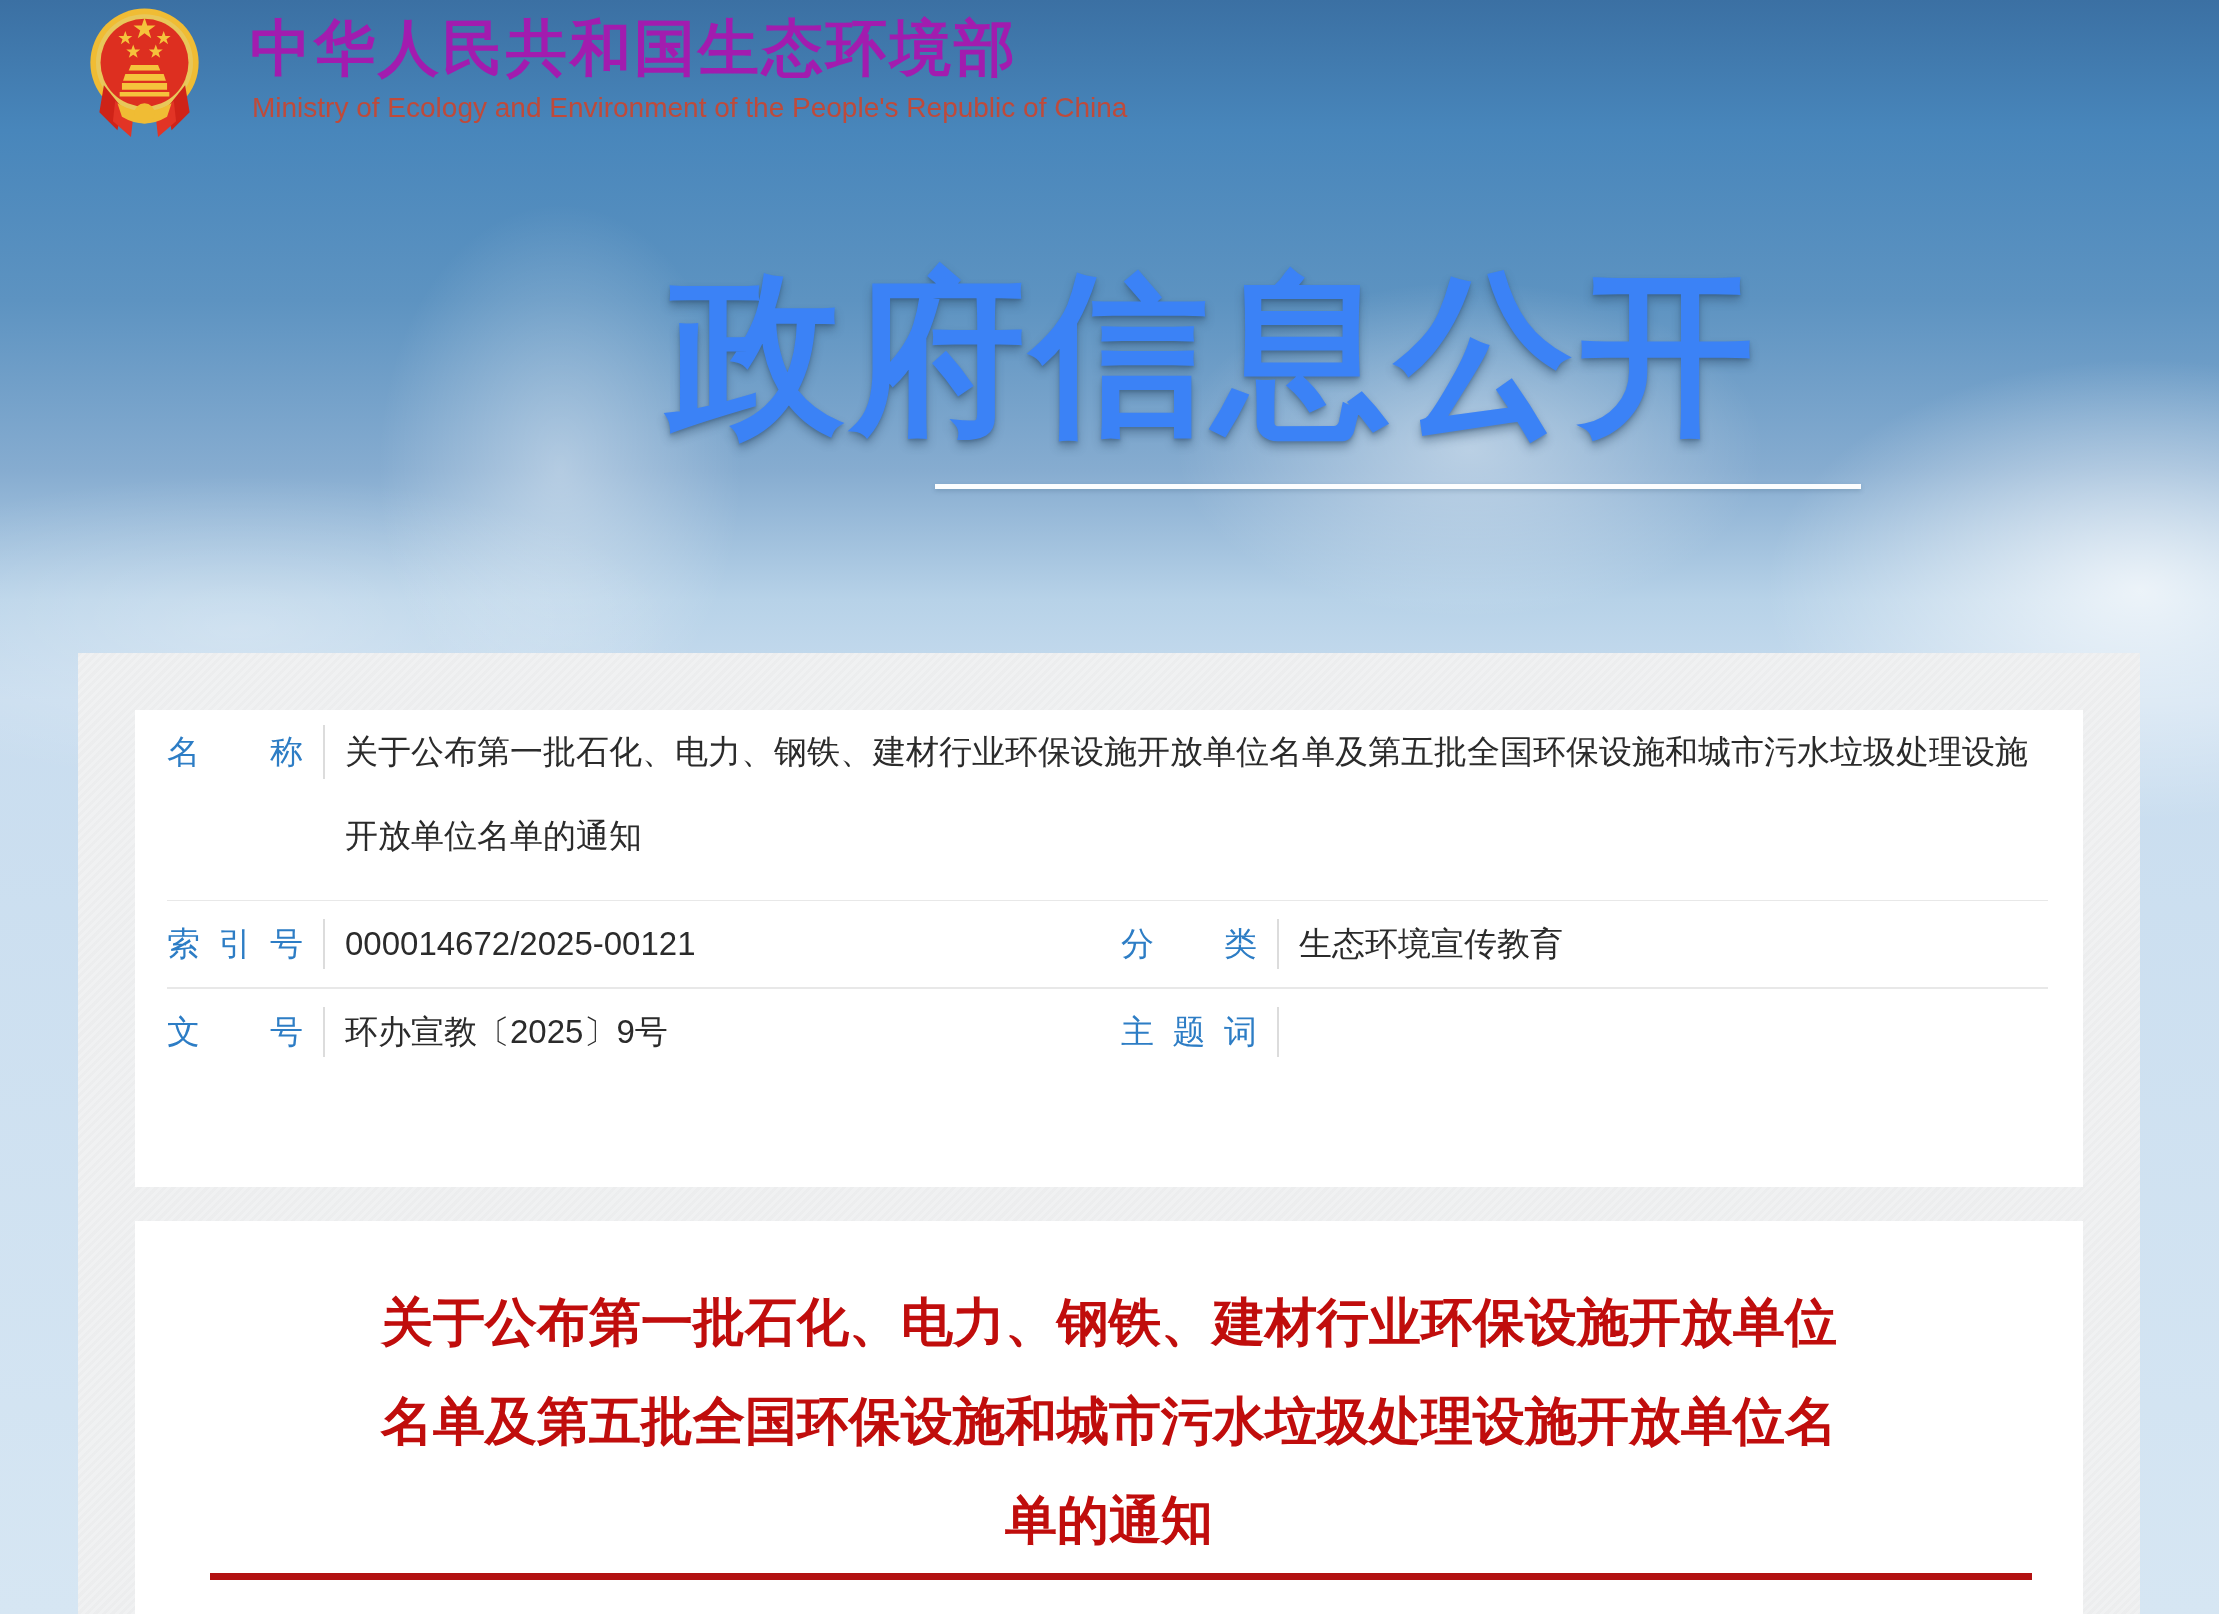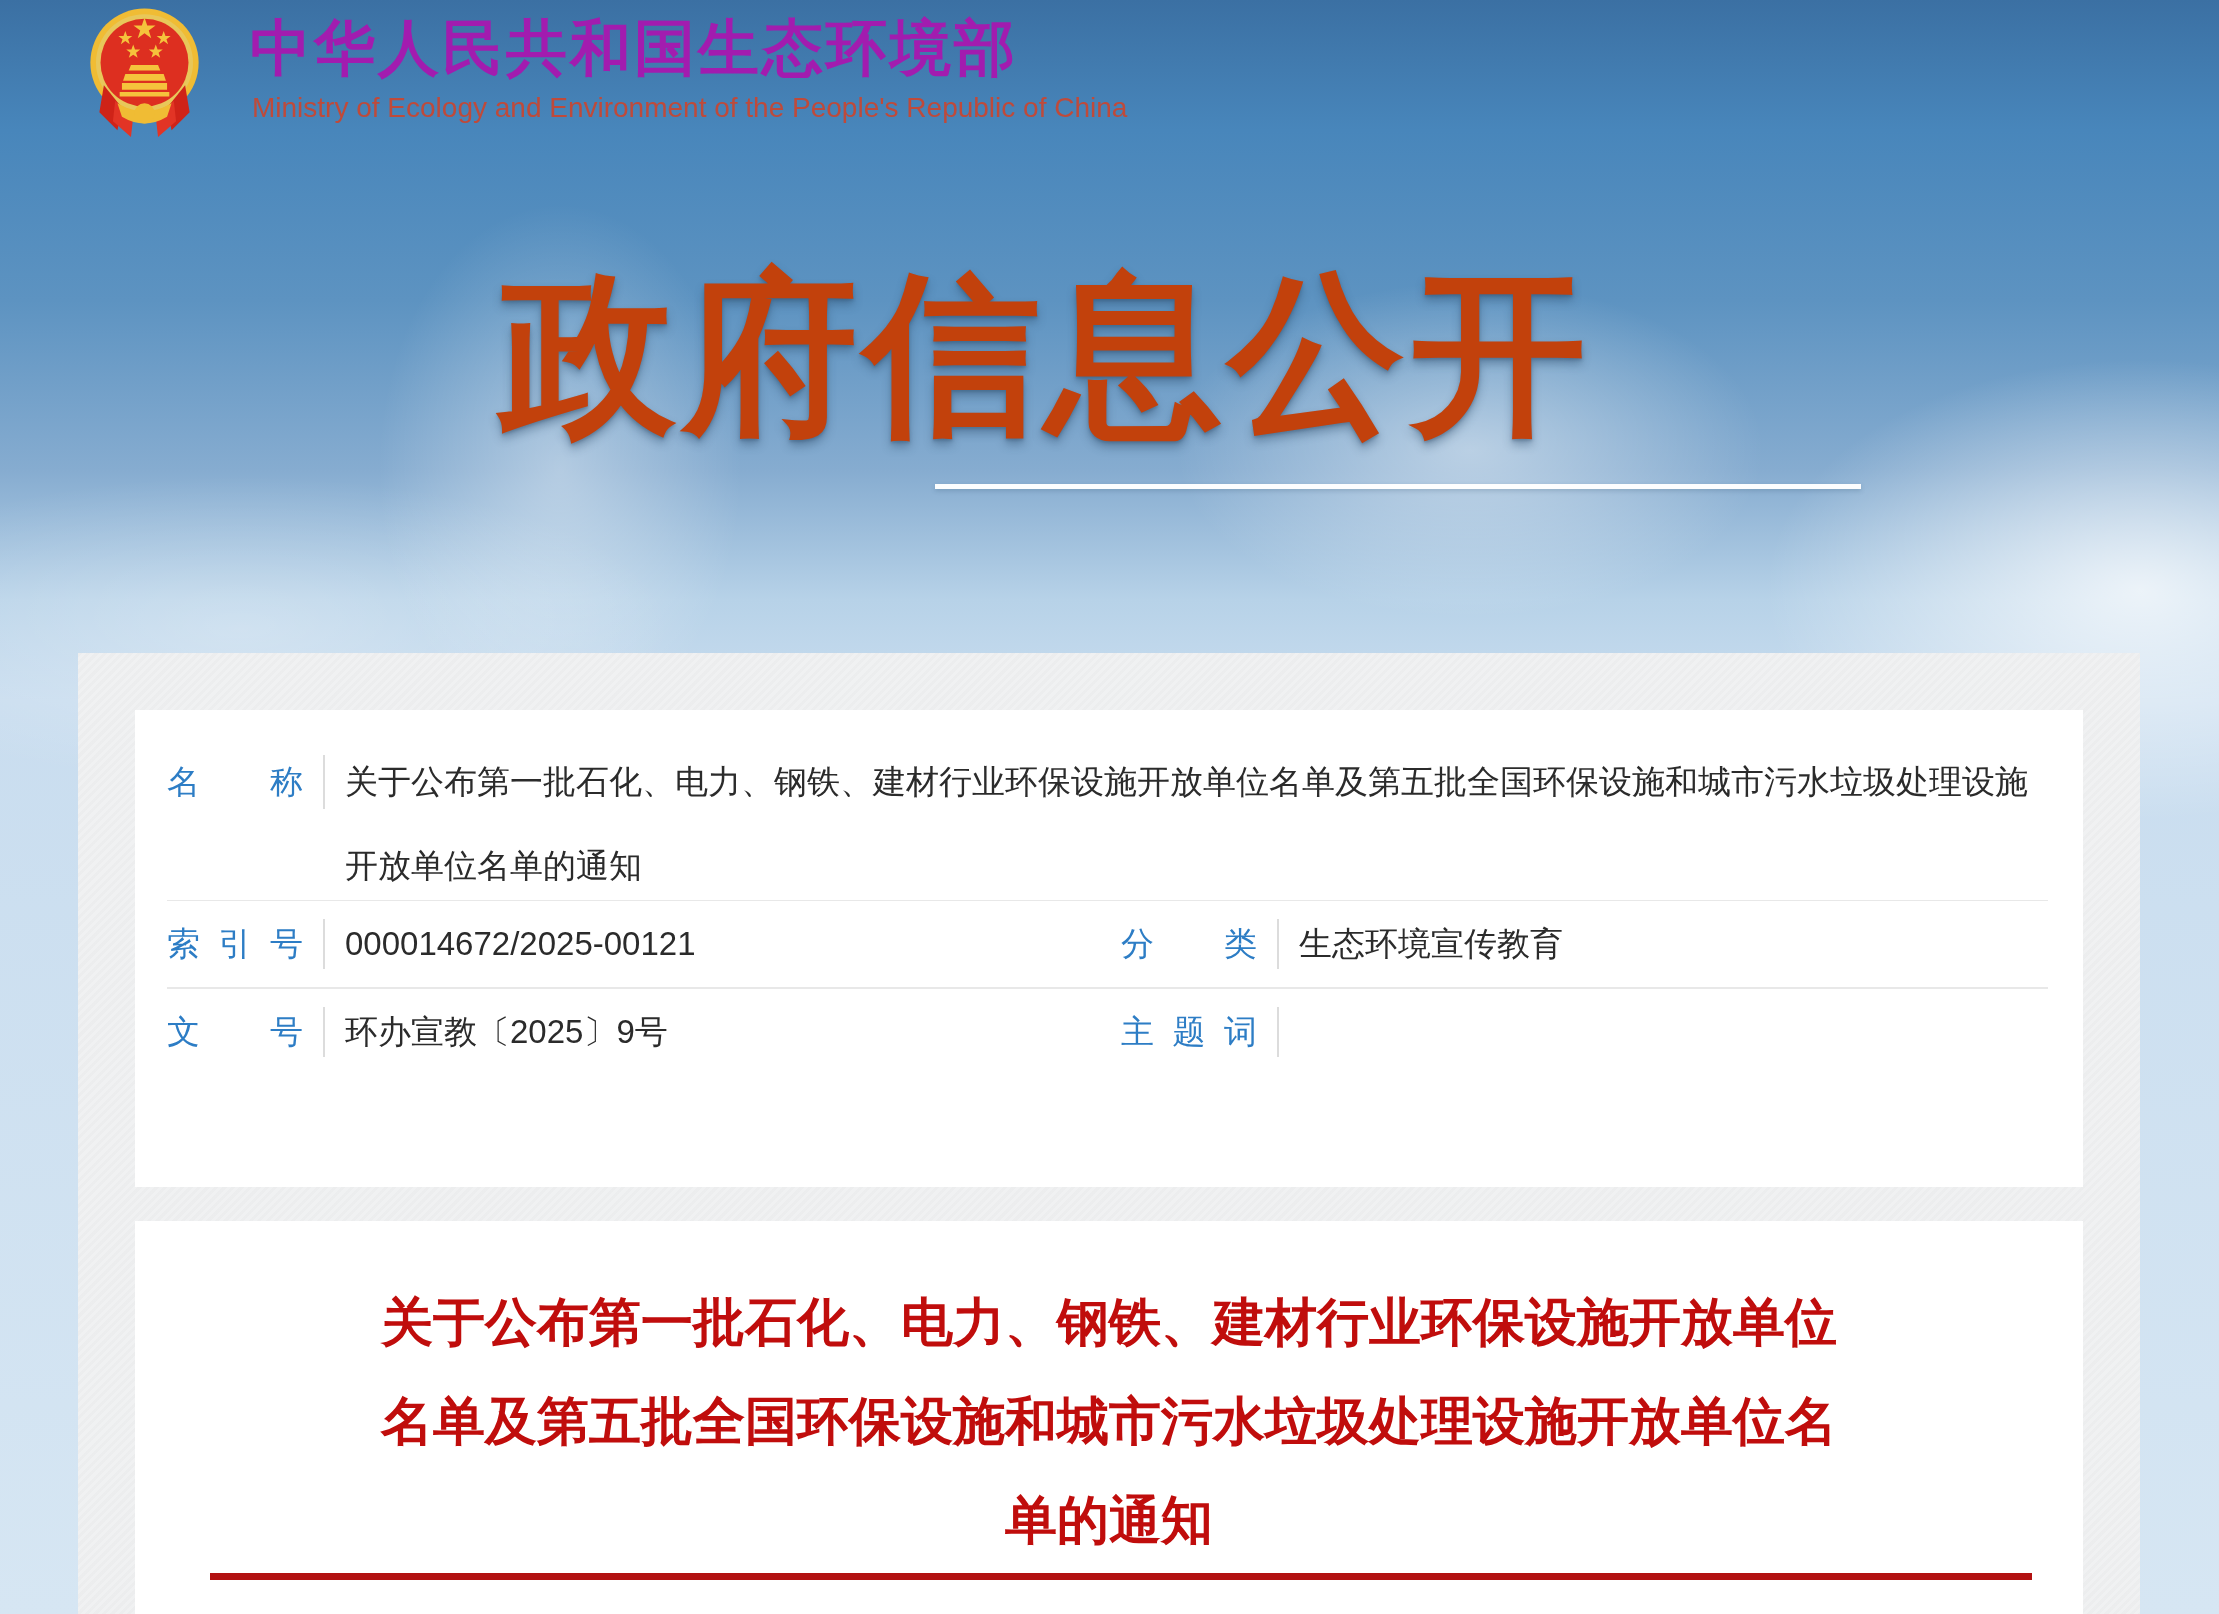--- a/index.html
+++ b/index.html
@@ -19,35 +19,35 @@
   }
 
   
   .emblem { position:absolute; left:88px; top:4px; width:113px; height:141px; cursor:pointer; }
   .min-zh { position:absolute; left:250px; top:8px; font-size:61px; font-weight:700;
     color:#a21caf; letter-spacing:3px; cursor:pointer; }
   .min-en { position:absolute; left:252px; top:92px; font-size:28px; color:#bf4a3a; }
 
   
   .banner-title { position:absolute; left:500px; top:238px; width:1260px;
-    text-align:left; font-size:176px; font-weight:800; color:#c2410c; letter-spacing:6px;
+    text-align:right; font-size:176px; font-weight:800; color:#3b82f6; letter-spacing:6px;
     text-shadow:0 6px 10px rgba(40,70,100,.40), 0 2px 3px rgba(40,70,100,.30); }
   .banner-underline { position:absolute; left:935px; top:484px; width:926px; height:5px;
     background:rgba(255,255,255,.97); box-shadow:0 2px 4px rgba(60,90,120,.25); }
 
   
   .content-bg { position:absolute; left:78px; top:653px; width:2062px; height:961px;
     background:#f0f1f2;
     background-image:repeating-linear-gradient(135deg, rgba(0,0,0,.016) 0 3px, transparent 3px 6px); }
 
   
   .card1 { position:absolute; left:135px; top:710px; width:1948px; height:477px;
     background:#ffffff; padding:0 35px 0 32px; }
   .m-row { display:flex; align-items:center; }
-  .m-row1 { align-items:flex-start; height:190px; padding-top:30px; }
+  .m-row1 { align-items:flex-start; height:190px; }
   .m-row1 .lbl { line-height:84px; }
   .m-row1 .sep { height:54px; margin-top:15px; }
   .m-row1 .val { line-height:84px; width:1745px; }
   .m-rowS { height:86px; }
   .lbl { color:#2d7dc5; font-size:33px; width:136px; flex:none;
     text-align:justify; text-align-last:justify; }
   .sep { width:2px; height:50px; background:#dcdcdc; margin:0 20px; flex:none; }
   .val { color:#2b2b2b; font-size:33px; }
   .hdiv { height:1px; background:#e8e8e8; }
   .col1 { width:954px; display:flex; align-items:center; flex:none; }

